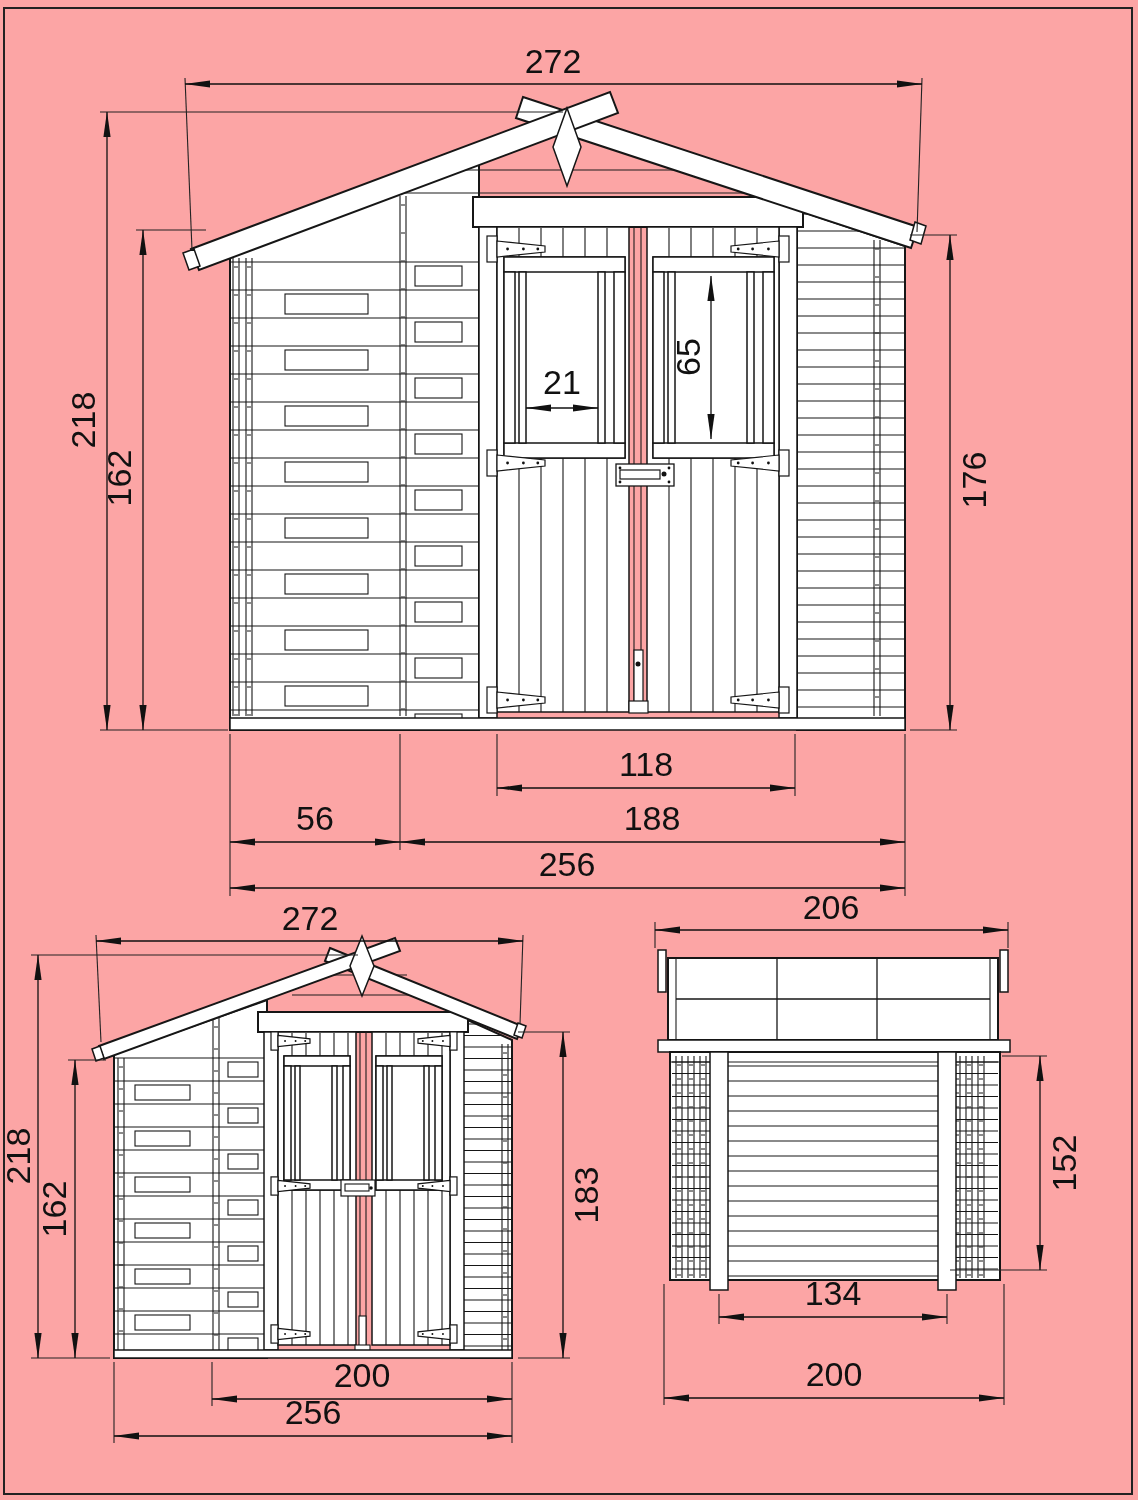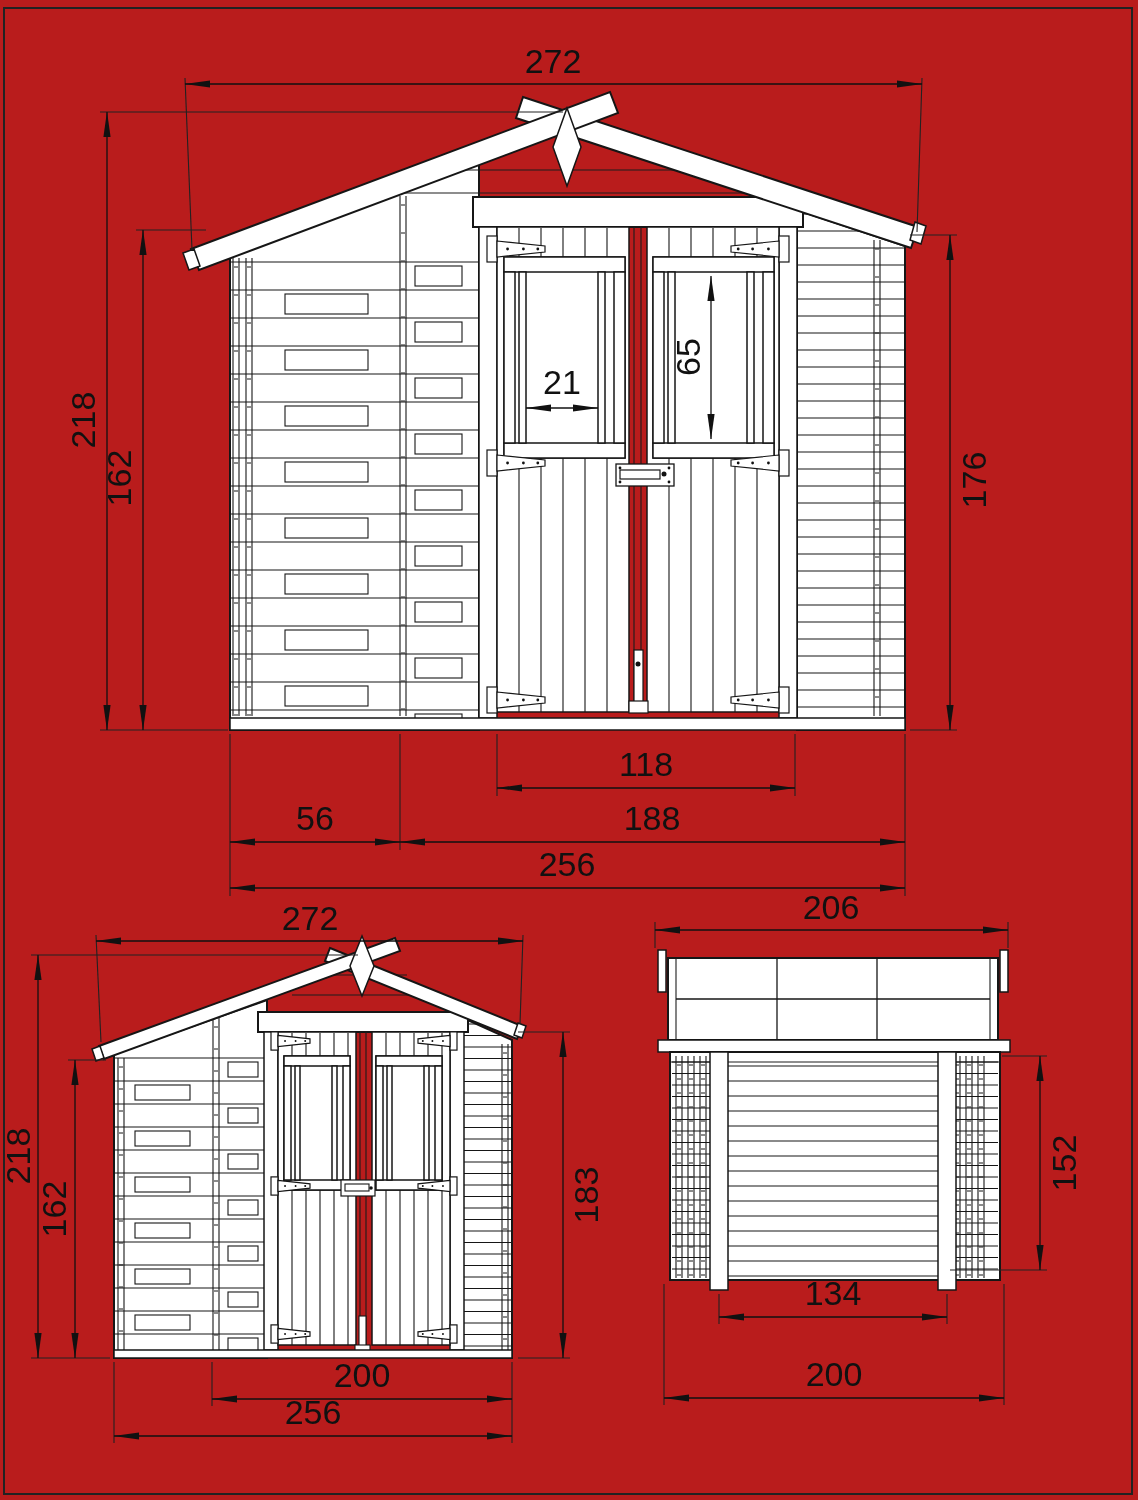--- a/index.html
+++ b/index.html
@@ -1,16 +1,16 @@
 <!DOCTYPE html>
 <html><head>
 <meta charset="utf-8">
 <style>
   html,body{margin:0;padding:0;background:#fff;}
-  .stage{width:1138px;height:1500px;position:relative;background:#b91c1c;}
+  .stage{width:1138px;height:1500px;position:relative;background:#fca5a5;}
   svg{display:block;}
   .ol{fill:#fff;stroke:#161616;stroke-width:2;}
   .ol2{fill:#fff;stroke:#161616;stroke-width:1.5;}
   .ln{stroke:#161616;stroke-width:1.3;fill:none;}
   .thin{stroke:#1c1c1c;stroke-width:1.1;fill:none;}
   .ext{stroke:#222;stroke-width:1.1;}
   .dl{stroke:#111;stroke-width:1.3;}
   .dt{font-family:"Liberation Sans",sans-serif;font-size:34px;fill:#111;text-anchor:middle;}
 </style>
 </head>

